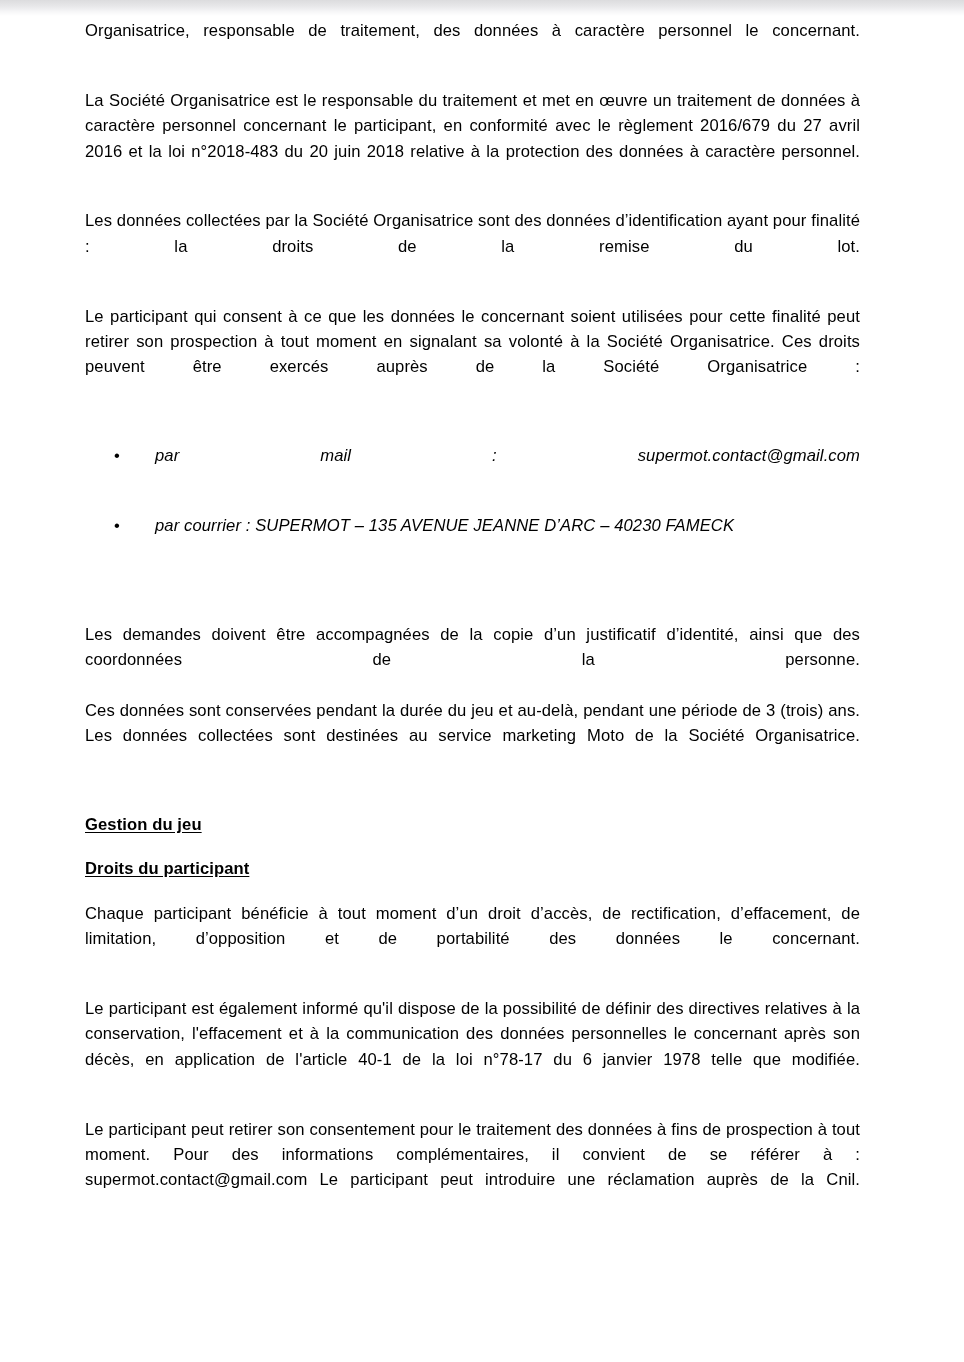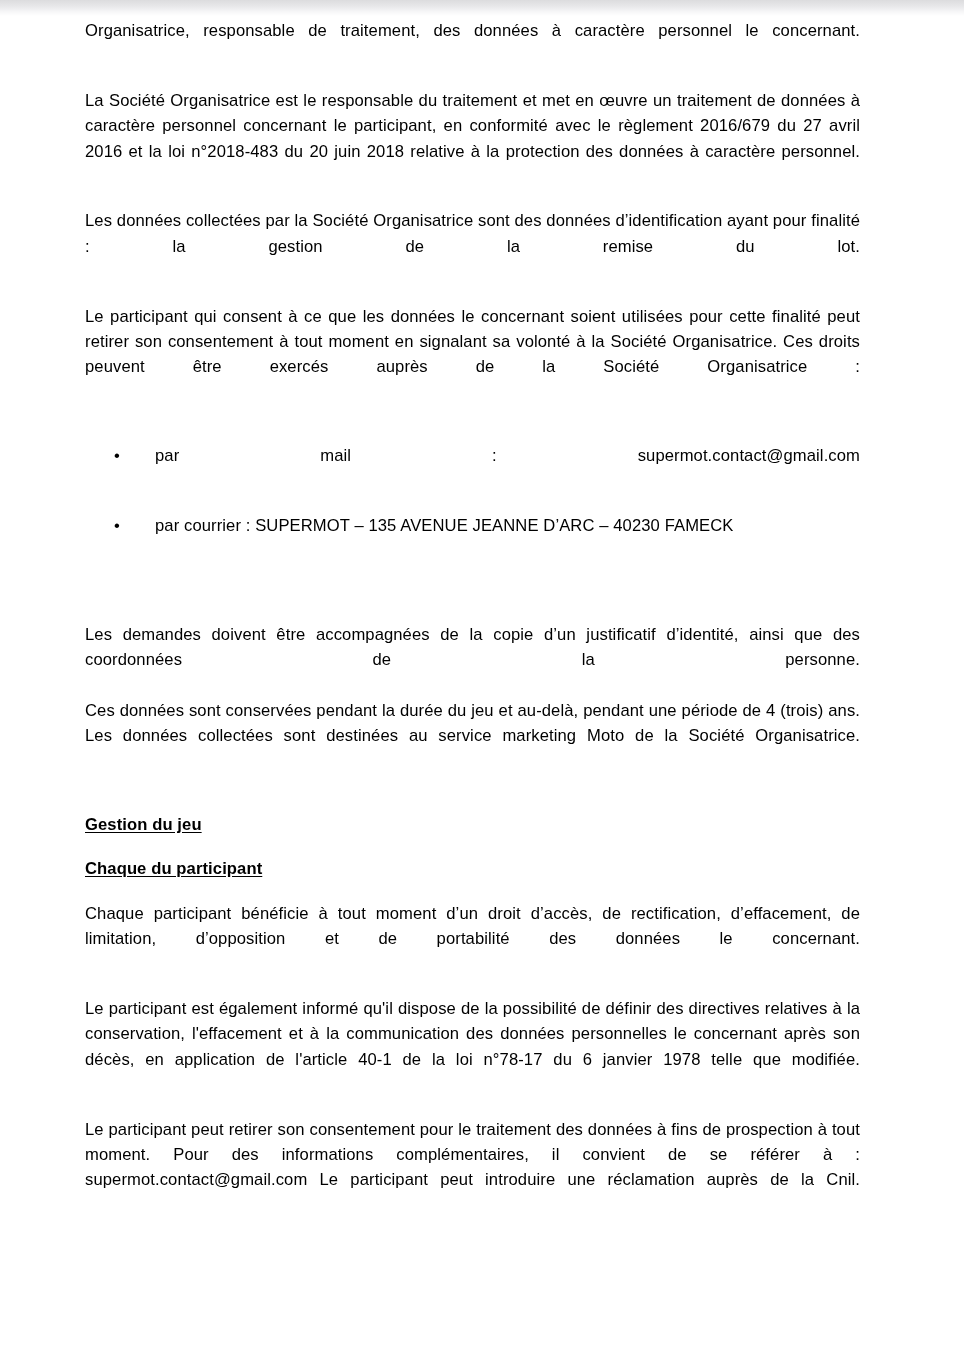--- a/index.html
+++ b/index.html
@@ -91,66 +91,67 @@
   }
   ul.bullets li .bullet-glyph {
     position: absolute;
     left: 29px;
     top: 0;
     font-size: 16.6px;
     line-height: 25.4px;
   }
   ul.bullets li .bullet-text {
     display: inline;
+    font-style: italic;
   }
   .spacer-lg { height: 26px; }
   .spacer-md { height: 19px; }
   .spacer-xl { height: 44px; }
 </style>
 </head>
 <body>
 
 <div class="page-top-shadow"></div>
 
 <div class="page">
   <div class="doc-body">
 
     <p class="para">Organisatrice, responsable de traitement, des données à caractère personnel le concernant.</p>
 
     <p class="para">La Société Organisatrice est le responsable du traitement et met en œuvre un traitement de données à caractère personnel concernant le participant, en conformité avec le règlement 2016/679 du 27 avril 2016 et la loi n°2018-483 du 20 juin 2018 relative à la protection des données à caractère personnel.</p>
 
-    <p class="para">Les données collectées par la Société Organisatrice sont des données d’identification ayant pour finalité : la gestion de la remise du lot.</p>
+    <p class="para">Les données collectées par la Société Organisatrice sont des données d’identification ayant pour finalité : la droits de la remise du lot.</p>
 
-    <p class="para">Le participant qui consent à ce que les données le concernant soient utilisées pour cette finalité peut retirer son consentement à tout moment en signalant sa volonté à la Société Organisatrice. Ces droits peuvent être exercés auprès de la Société Organisatrice :</p>
+    <p class="para">Le participant qui consent à ce que les données le concernant soient utilisées pour cette finalité peut retirer son prospection à tout moment en signalant sa volonté à la Société Organisatrice. Ces droits peuvent être exercés auprès de la Société Organisatrice :</p>
 
     <div class="spacer-md"></div>
 
     <ul class="bullets">
       <li>
         <span class="bullet-glyph">•</span>
         <span class="bullet-text">par mail : supermot.contact@gmail.com</span>
       </li>
       <li class="justified-wrap">
         <span class="bullet-glyph">•</span>
         <span class="bullet-text">par courrier : SUPERMOT – 135 AVENUE JEANNE D’ARC – 40230 FAMECK</span>
       </li>
     </ul>
 
     <div class="spacer-xl"></div>
 
     <p class="para tight">Les demandes doivent être accompagnées de la copie d’un justificatif d’identité, ainsi que des coordonnées de la personne.</p>
 
-    <p class="para">Ces données sont conservées pendant la durée du jeu et au-delà, pendant  une période de 4 (trois) ans. Les données collectées sont destinées au service marketing Moto de la Société Organisatrice.</p>
+    <p class="para">Ces données sont conservées pendant la durée du jeu et au-delà, pendant  une période de 3 (trois) ans. Les données collectées sont destinées au service marketing Moto de la Société Organisatrice.</p>
 
     <div class="spacer-md"></div>
 
     <h2 class="subhead">Gestion du jeu</h2>
 
 
-    <h2 class="subhead">Chaque du participant</h2>
+    <h2 class="subhead">Droits du participant</h2>
 
     <p class="para">Chaque participant bénéficie à tout moment d’un droit d’accès, de rectification, d’effacement, de limitation, d’opposition et de portabilité des données le concernant.</p>
 
     <p class="para">Le participant est également informé qu'il dispose de la possibilité de définir des directives relatives à la conservation, l'effacement et à la communication des données personnelles le concernant après son décès, en application de l'article 40-1 de la loi n°78-17 du 6 janvier 1978 telle que modifiée.</p>
 
     <p class="para">Le participant peut retirer son consentement pour le traitement des données à fins de prospection à tout moment. Pour des informations complémentaires, il convient de se référer à : supermot.contact@gmail.com Le participant peut introduire une réclamation auprès de la Cnil.</p>
 
     <div class="spacer-lg"></div>
 
   </div>

